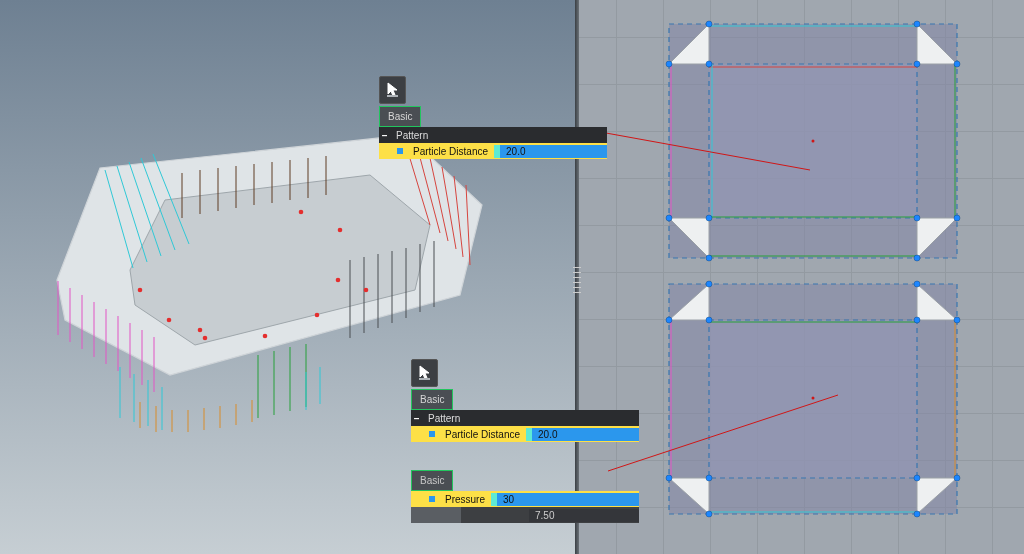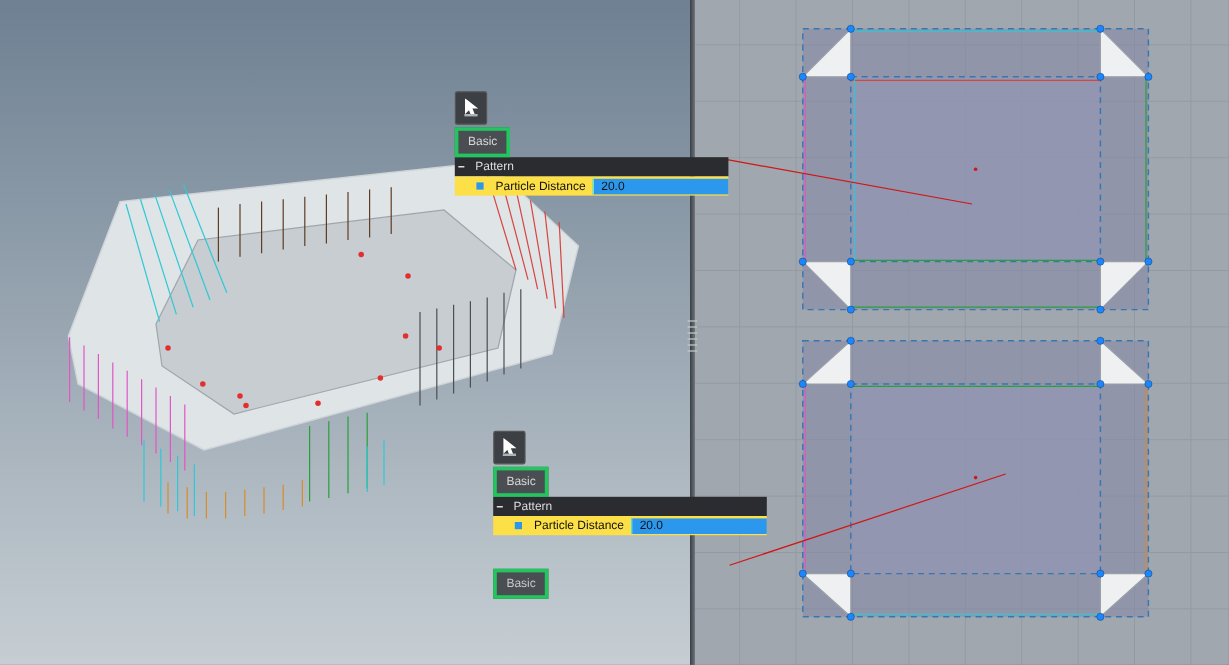--- a/index.html
+++ b/index.html
@@ -11,29 +11,29 @@
   .divider-grip span{height:1px;background:#ccc}
   
   .grid{position:absolute;inset:0;background-image:
       linear-gradient(#939aa1 1px,transparent 1px),
       linear-gradient(90deg,#939aa1 1px,transparent 1px);
     background-size:47px 47px;background-position:-10px -10px}
   
   .panel{position:absolute;font-size:10px;line-height:13px}
   .icon-btn{width:25px;height:26px;background:#3c3f43;border:1px solid #555;border-radius:2px;display:flex;align-items:center;justify-content:center}
   .cursor-icon{stroke:#fff;fill:#fff;stroke-width:1}
-  .btn-label{display:inline-block;background:#4a4e53;color:#d6d6d6;padding:3px 8px;border:3px solid #22c55e;margin-top:2px;cursor:pointer}
+  .btn-label{display:inline-block;background:#4a4e53;color:#d6d6d6;padding:3px 8px;border:1px solid #22c55e;margin-top:2px;cursor:pointer}
   .bar{height:16px;display:flex;align-items:center}
   .bar-dark{background:#2a2c2f}
   .bar-blue{background:#fde047;color:#181818}
   .bar-grey{background:#3d3f42}
   .toggle{width:11px;text-align:center;color:#fff;font-weight:bold;cursor:pointer}
   .lbl{padding:0 6px;white-space:nowrap}
   .dot{width:6px;height:6px;background:#2b97ed;margin:0 4px;flex:none}
-  .val{background:#2b97ed;border-left:1px solid #5eead4;padding:0 6px;color:#121212;flex:1}
+  .val{background:#2b97ed;border-left:6px solid #5eead4;padding:0 6px;color:#121212;flex:1}
   .val-dark{background:#34363a;color:#ccc;border:none}
   .leader{position:absolute;stroke:#d01616;stroke-width:1;fill:none}
   
   svg{position:absolute}
   .redpt{fill:#e42e2e}
   
   .panel-fill{fill:#8387a6;fill-opacity:.55}
   .panel-stroke{stroke:#3876b0;fill:none;stroke-dasharray:5 4;stroke-width:1.2}
   .panel-corner{fill:#1c86ff;stroke:#083a70;stroke-width:.4}
 </style>
@@ -274,13 +274,24 @@
   </div>
   <div class="bar bar-blue">
     <span style="width:14px"></span>
       <span class="dot"></span>
     <span class="lbl" style="color:#111">Particle Distance</span>
     <span class="val">20.0</span>
   </div>
   
   <div style="height:26px"></div>
   <div class="btn-label" style="color:#c8c8c8">Basic</div>
+  <div class="bar bar-blue">
+    <span style="width:14px"></span>
+      <span class="dot"></span>
+    <span class="lbl" style="color:#111">Pressure</span>
+    <span class="val">30</span>
+  </div>
+  <div class="bar bar-grey" style="position:relative">
+    <div style="position:absolute;left:0;top:0;bottom:0;width:22%;background:#5a5e63"></div>
+    <span style="width:118px"></span>
+    <span class="val val-dark" style="position:relative">7.50</span>
+  </div>
 </div>
 
 </body></html>

